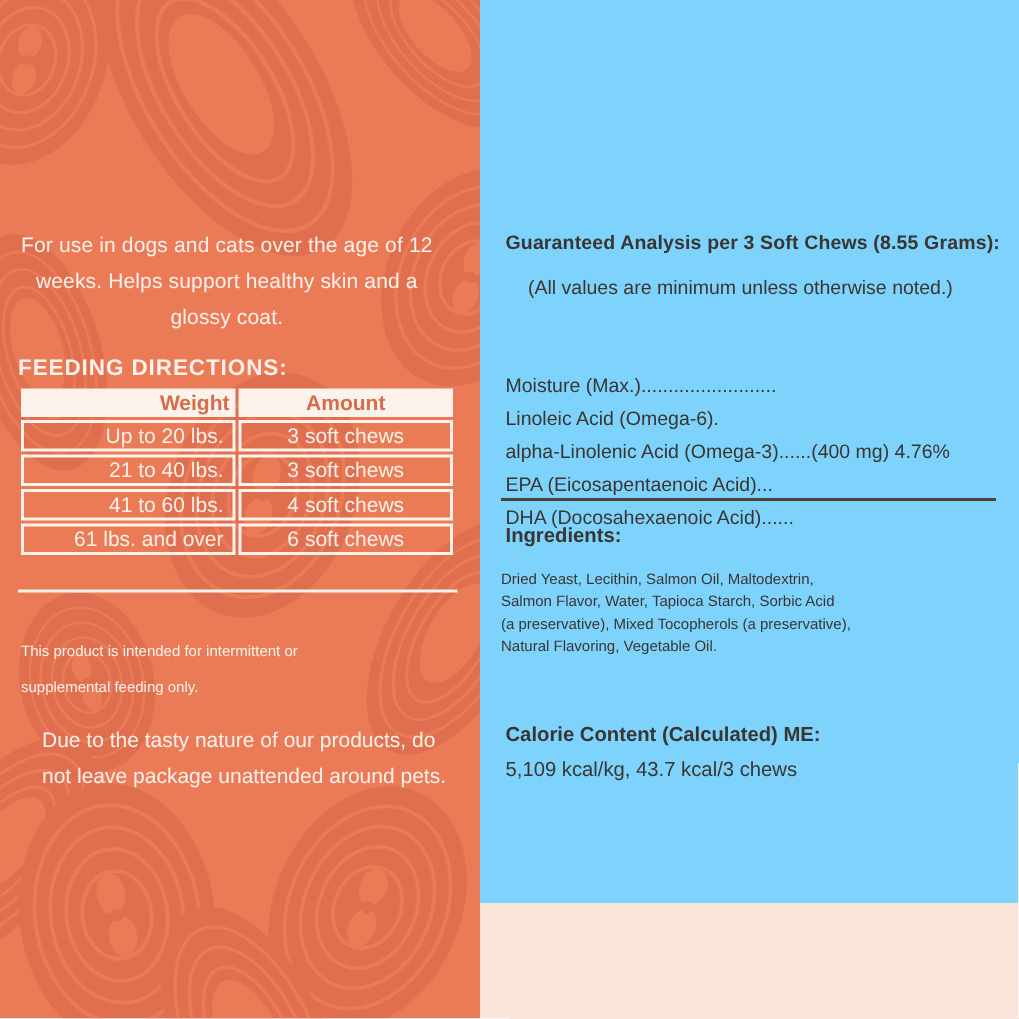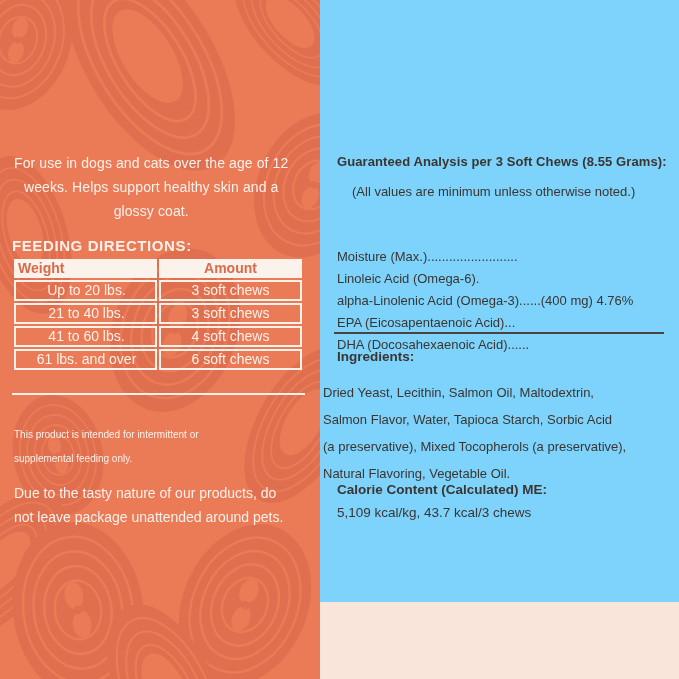--- a/index.html
+++ b/index.html
@@ -40,43 +40,43 @@
     position: absolute; top: 257px; left: 12px;
     width: 292px;
     border-collapse: separate; border-spacing: 2px;
     table-layout: fixed;
   }
   .feeding-table th {
     background: #FBF2EC; color: #D76C4B;
     font-size: 14px; font-weight: bold;
     height: 18px; padding: 1px 4px 2px 4px;
   }
-  .feeding-table th:first-child { text-align: left; }
+  .feeding-table th:first-child { text-align: right; }
   .feeding-table th:last-child { text-align: center; margin-left: 44px; }
   .feeding-table td {
     border: 2px solid #FBF2EC;
     color: #FBF1EA; font-size: 14px;
     height: 17px; padding: 0 6px 1px 6px;
   }
-  .feeding-table td:first-child { text-align: center; padding-left: 8px; }
+  .feeding-table td:first-child { text-align: right; padding-left: 8px; }
   .feeding-table td:last-child { text-align: center; }
   .table-note {
     position: absolute; top: 359px; left: 12px;
     font-size: 13.5px; letter-spacing: -0.1px;
   }
   .left-rule {
     position: absolute; top: 393px; left: 12px;
     width: 293px; height: 2px; background: #FBF2EC;
   }
   .intermittent-text {
     position: absolute; top: 423px; left: 14px;
     font-size: 10px; line-height: 24px;
   }
   .caution-text {
-    position: absolute; top: 481px; left: 14px;
+    position: absolute; top: 481px; left: 28px;
     font-size: 14px; line-height: 24px;
   }
 
   
   .panel-right {
     position: absolute; left: 320px; top: 0;
     width: 359px; height: 602px;
     background: #7dd3fc;
     color: #3B3531;
   }
@@ -97,22 +97,22 @@
   .pink-rule {
     position: absolute; top: 332px; left: 14px;
     width: 330px; height: 0;
     border-top: 2px solid #4C443C;
   }
   .ing-heading {
     position: absolute; top: 349px; left: 17px;
     font-size: 13.5px; font-weight: bold;
   }
   .ing-text {
-    position: absolute; top: 379px; left: 3px;
-    font-size: 13px; line-height: 27px;
+    position: absolute; top: 379px; left: 14px;
+    font-size: 10px; line-height: 15px;
   }
   .cal-heading {
     position: absolute; top: 482px; left: 17px;
     font-size: 13.5px; font-weight: bold;
   }
   .cal-value {
     position: absolute; top: 505px; left: 17px;
     font-size: 13.5px;
     text-align: center;
   }

